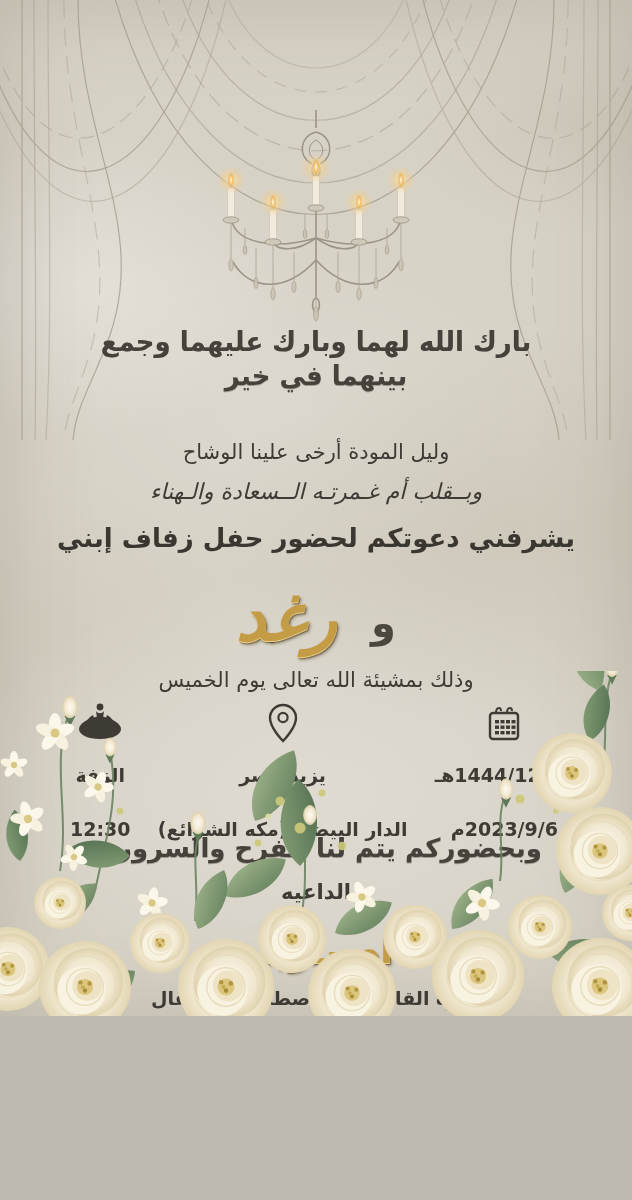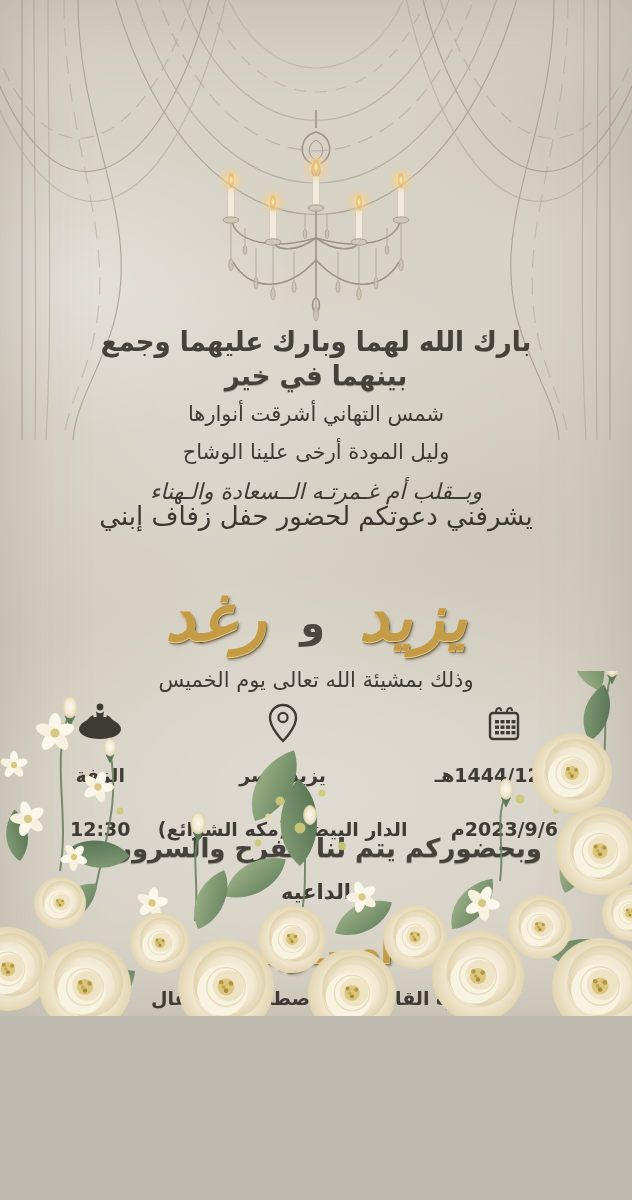--- a/index.html
+++ b/index.html
@@ -23,21 +23,21 @@
   .callig{
     font-weight:bold;
     color:#45423b;
     letter-spacing:0px;
     text-shadow:0 .5px 0 rgba(60,55,45,.35);
   }
   .blessing{top:326px;font-size:26px;line-height:1.25;padding:0 60px;transform:scaleY(1.05);}
   .poem1{top:402px;font-size:21px;}
   .poem2{top:440px;font-size:21px;}
   .poem3{top:479px;font-size:22px;font-style:italic;}
-  .invite{top:501px;font-size:26px;font-weight:400;color:#3a3731;}
+  .invite{top:523px;font-size:26px;font-weight:700;color:#3a3731;}
   .names-row{
     top:566px;height:104px;
     display:flex;align-items:center;justify-content:center;gap:34px;
   }
   .gold{
     color:#c49c46;
     text-shadow:0 1px 0 #e8cf8e, 1px 2px 1px rgba(78,58,18,.5), 2px 3px 3px rgba(60,45,15,.35);
   }
   .name{
     font-size:66px;font-weight:bold;font-style:italic;line-height:1;
@@ -184,27 +184,25 @@
           <ellipse cx="186" cy="140" rx="1.8" ry="4.5"></ellipse>
         <line x1="104" y1="104" x2="104" y2="120"></line>
           <ellipse cx="104" cy="124" rx="1.8" ry="4.5"></ellipse>
         <line x1="126" y1="104" x2="126" y2="120"></line>
           <ellipse cx="126" cy="124" rx="1.8" ry="4.5"></ellipse>
       </g>
     </g>
   </svg>
 
   <div class="abs callig blessing">بارك الله لهما وبارك عليهما وجمع بينهما في خير</div>
-  <div class="abs poem1">شمس التهاني أشرقت أنوارها</div>
   <div class="abs poem2">وليل المودة أرخى علينا الوشاح</div>
   <div class="abs poem3">وبــقلب أم غـمرتـه الــسعادة والـهناء</div>
   <div class="abs invite">يشرفني دعوتكم لحضور حفل زفاف إبني</div>
 
   <div class="abs names-row">
-    <span class="name gold">يزيد</span>
     <span class="name-sep">و</span>
     <span class="name gold">رغد</span>
   </div>
 
   <div class="abs godwill">وذلك بمشيئة الله تعالى يوم الخميس</div>
 
   <div class="details">
     <div class="det-col">
       <span class="icon">
         <svg width="38" height="40" viewBox="0 0 38 40" fill="none" stroke="#3e3b35">

